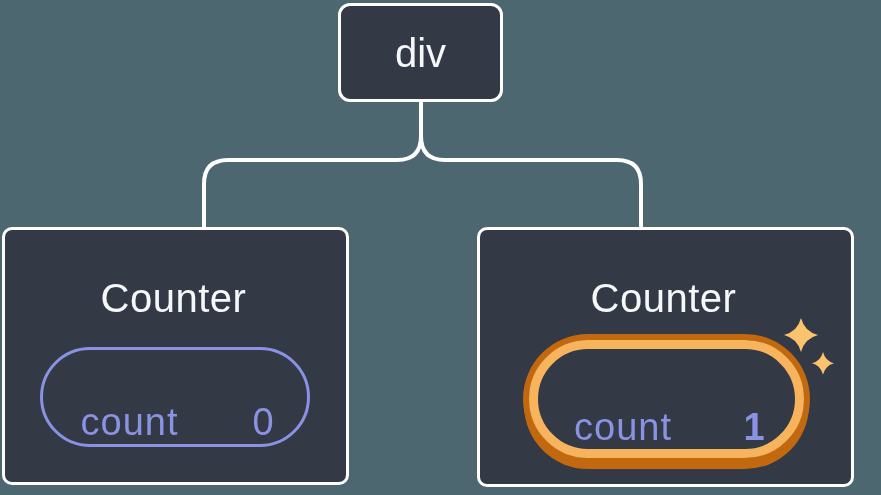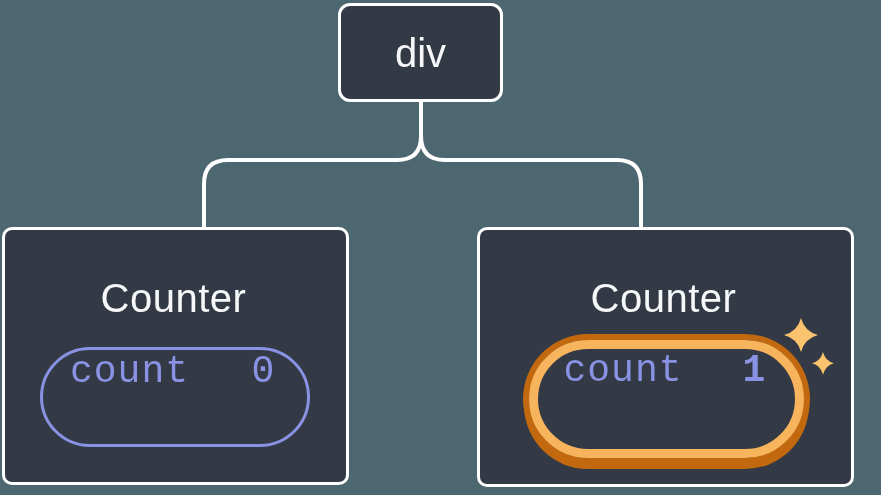--- a/index.html
+++ b/index.html
@@ -29,21 +29,21 @@
   .card-left{left:2px;top:227px;width:347px;height:258px;border-radius:10px;}
   .card-right{left:477px;top:227px;width:377px;height:260px;border-radius:10px;}
 
   .card-title{
     position:absolute;left:0;right:4px;top:46px;
     text-align:center;color:#f6f7f9;font-size:40px;line-height:1.1;
     letter-spacing:0.5px;
   }
 
   .pill{
-    position:absolute;display:flex;align-items:flex-start;overflow:hidden;font-family:Liberation Mono, monospace;
+    position:absolute;display:flex;align-items:flex-end;overflow:hidden;
   }
   .pill-plain{
     left:35px;top:117px;width:270px;height:100px;
     border:3px solid #8a92e3;border-radius:60px;
   }
   .pill-plain .pill-key{
     flex:0 0 173px;display:flex;align-items:center;justify-content:center;
     color:#8a92e3;font-size:38px;letter-spacing:1px;
   }
   .pill-plain .pill-divider{flex:0 0 3px;background:#8a92e3;}

